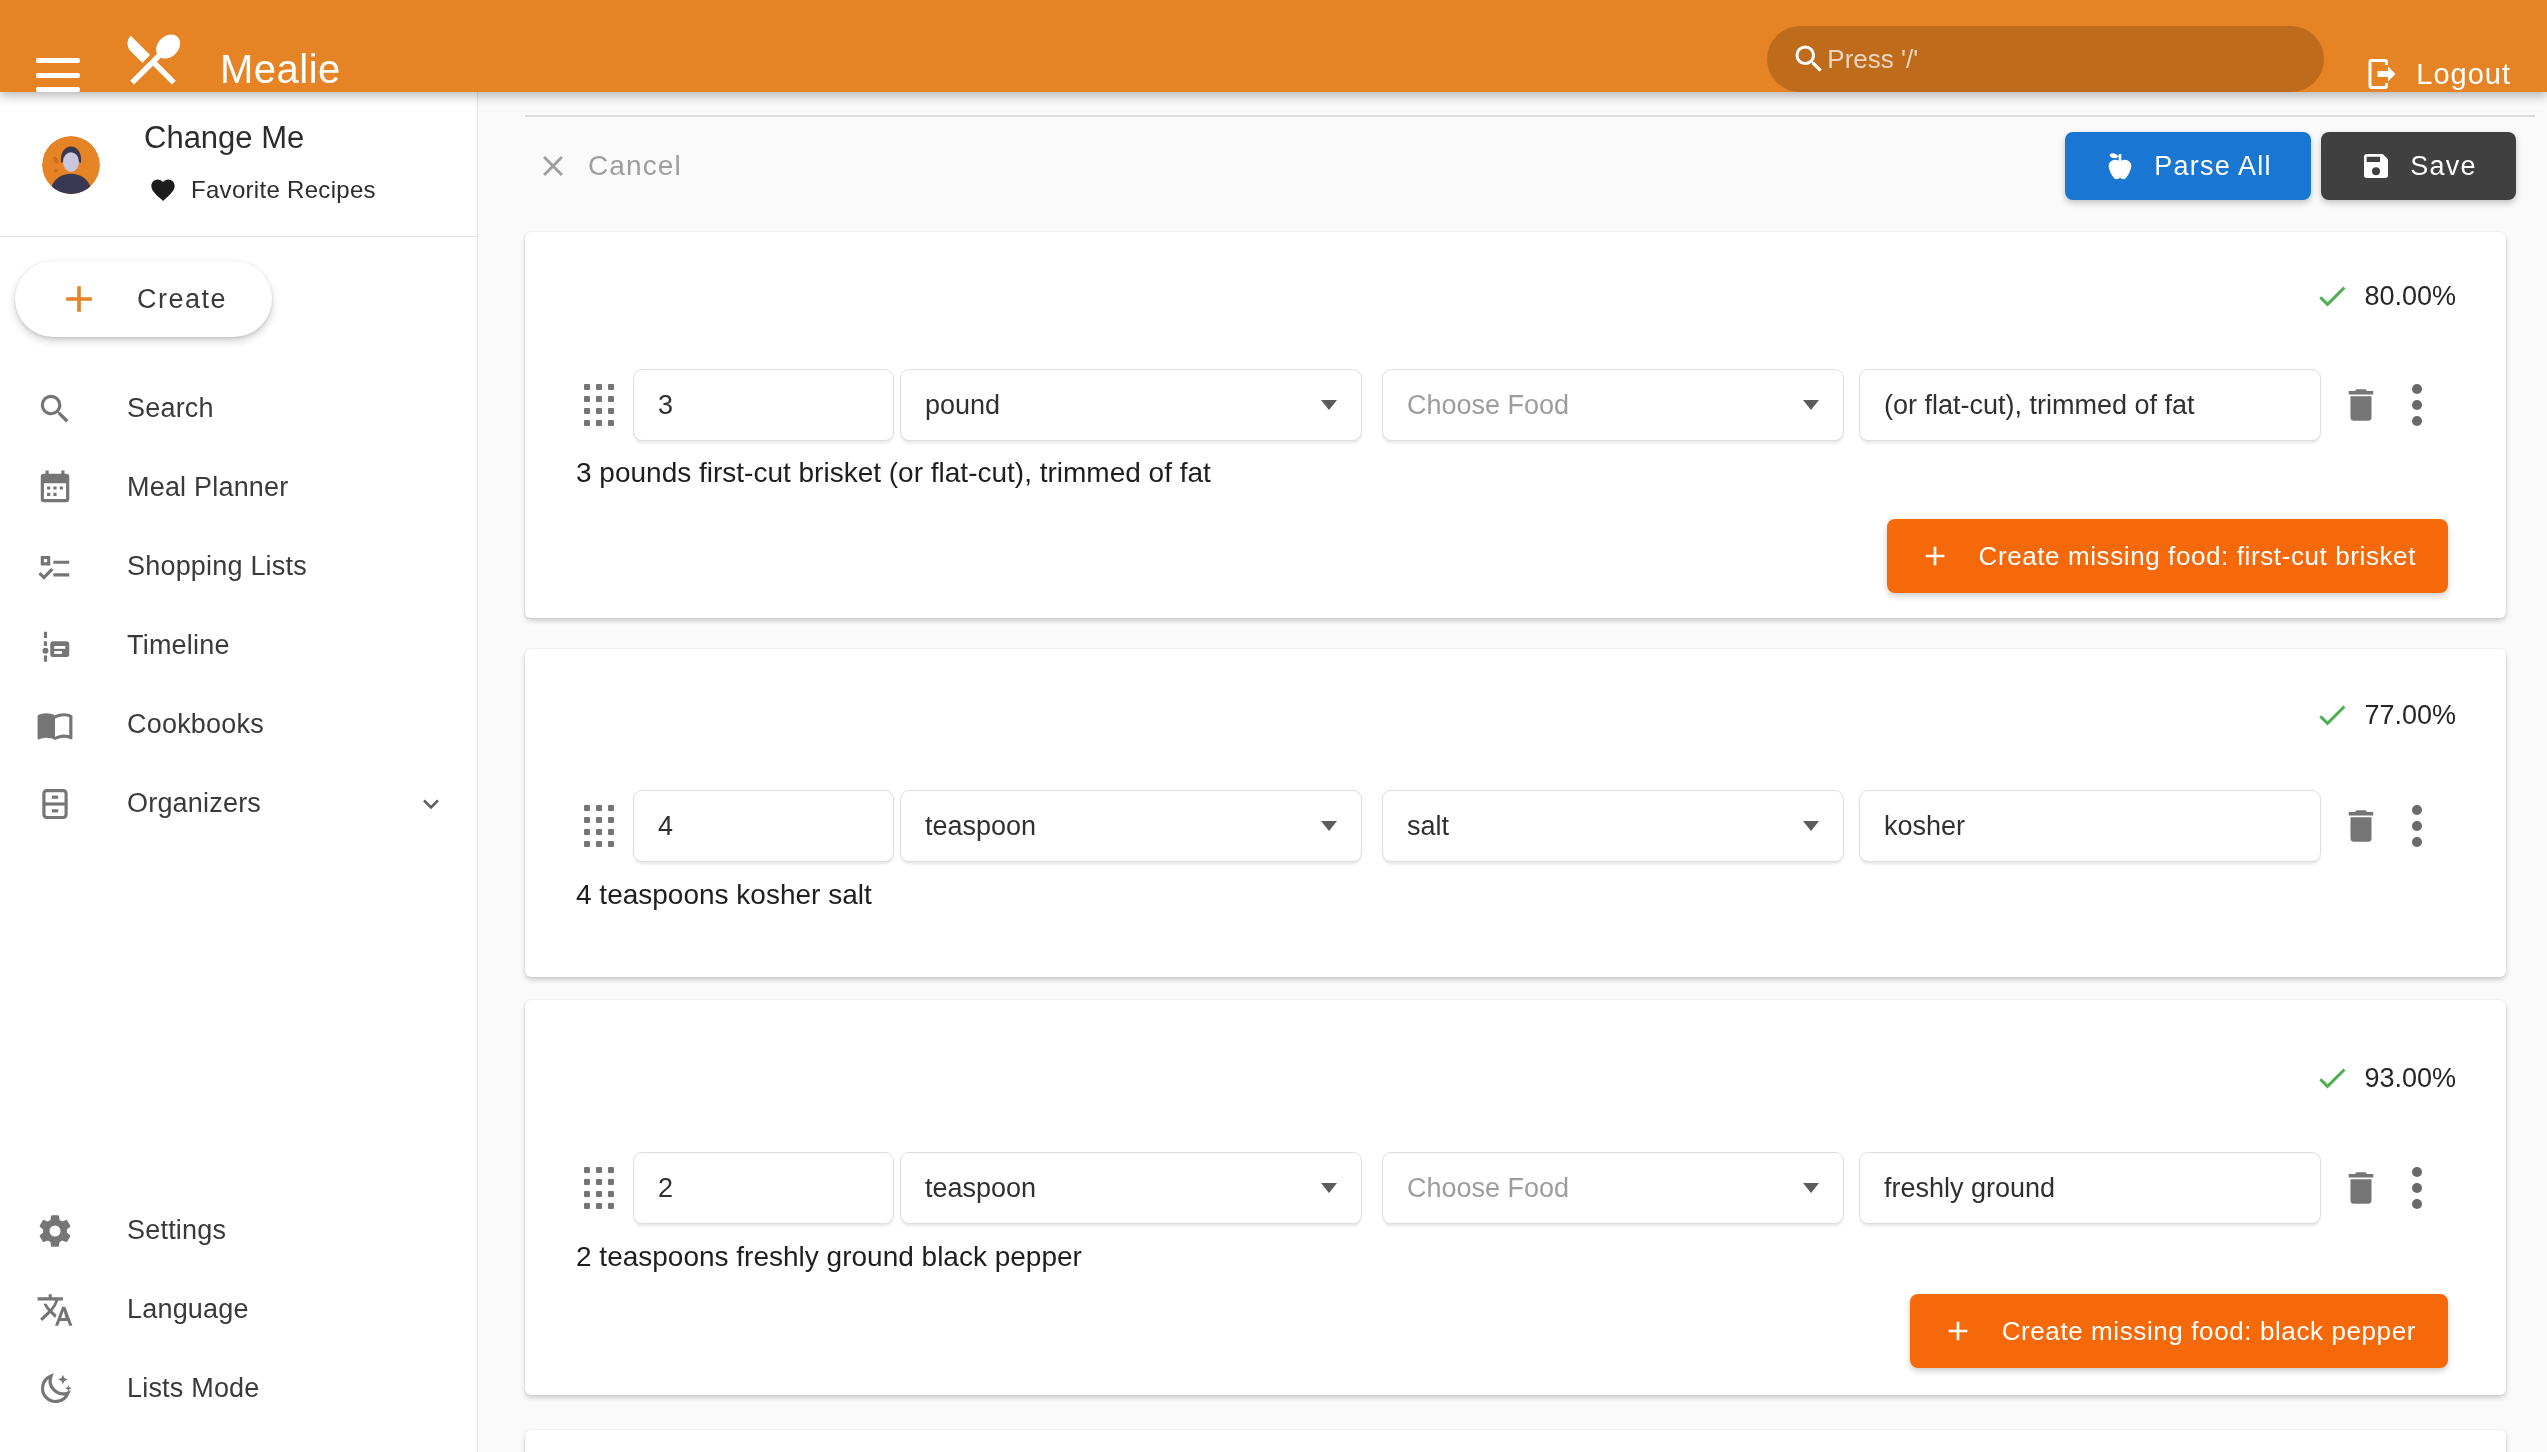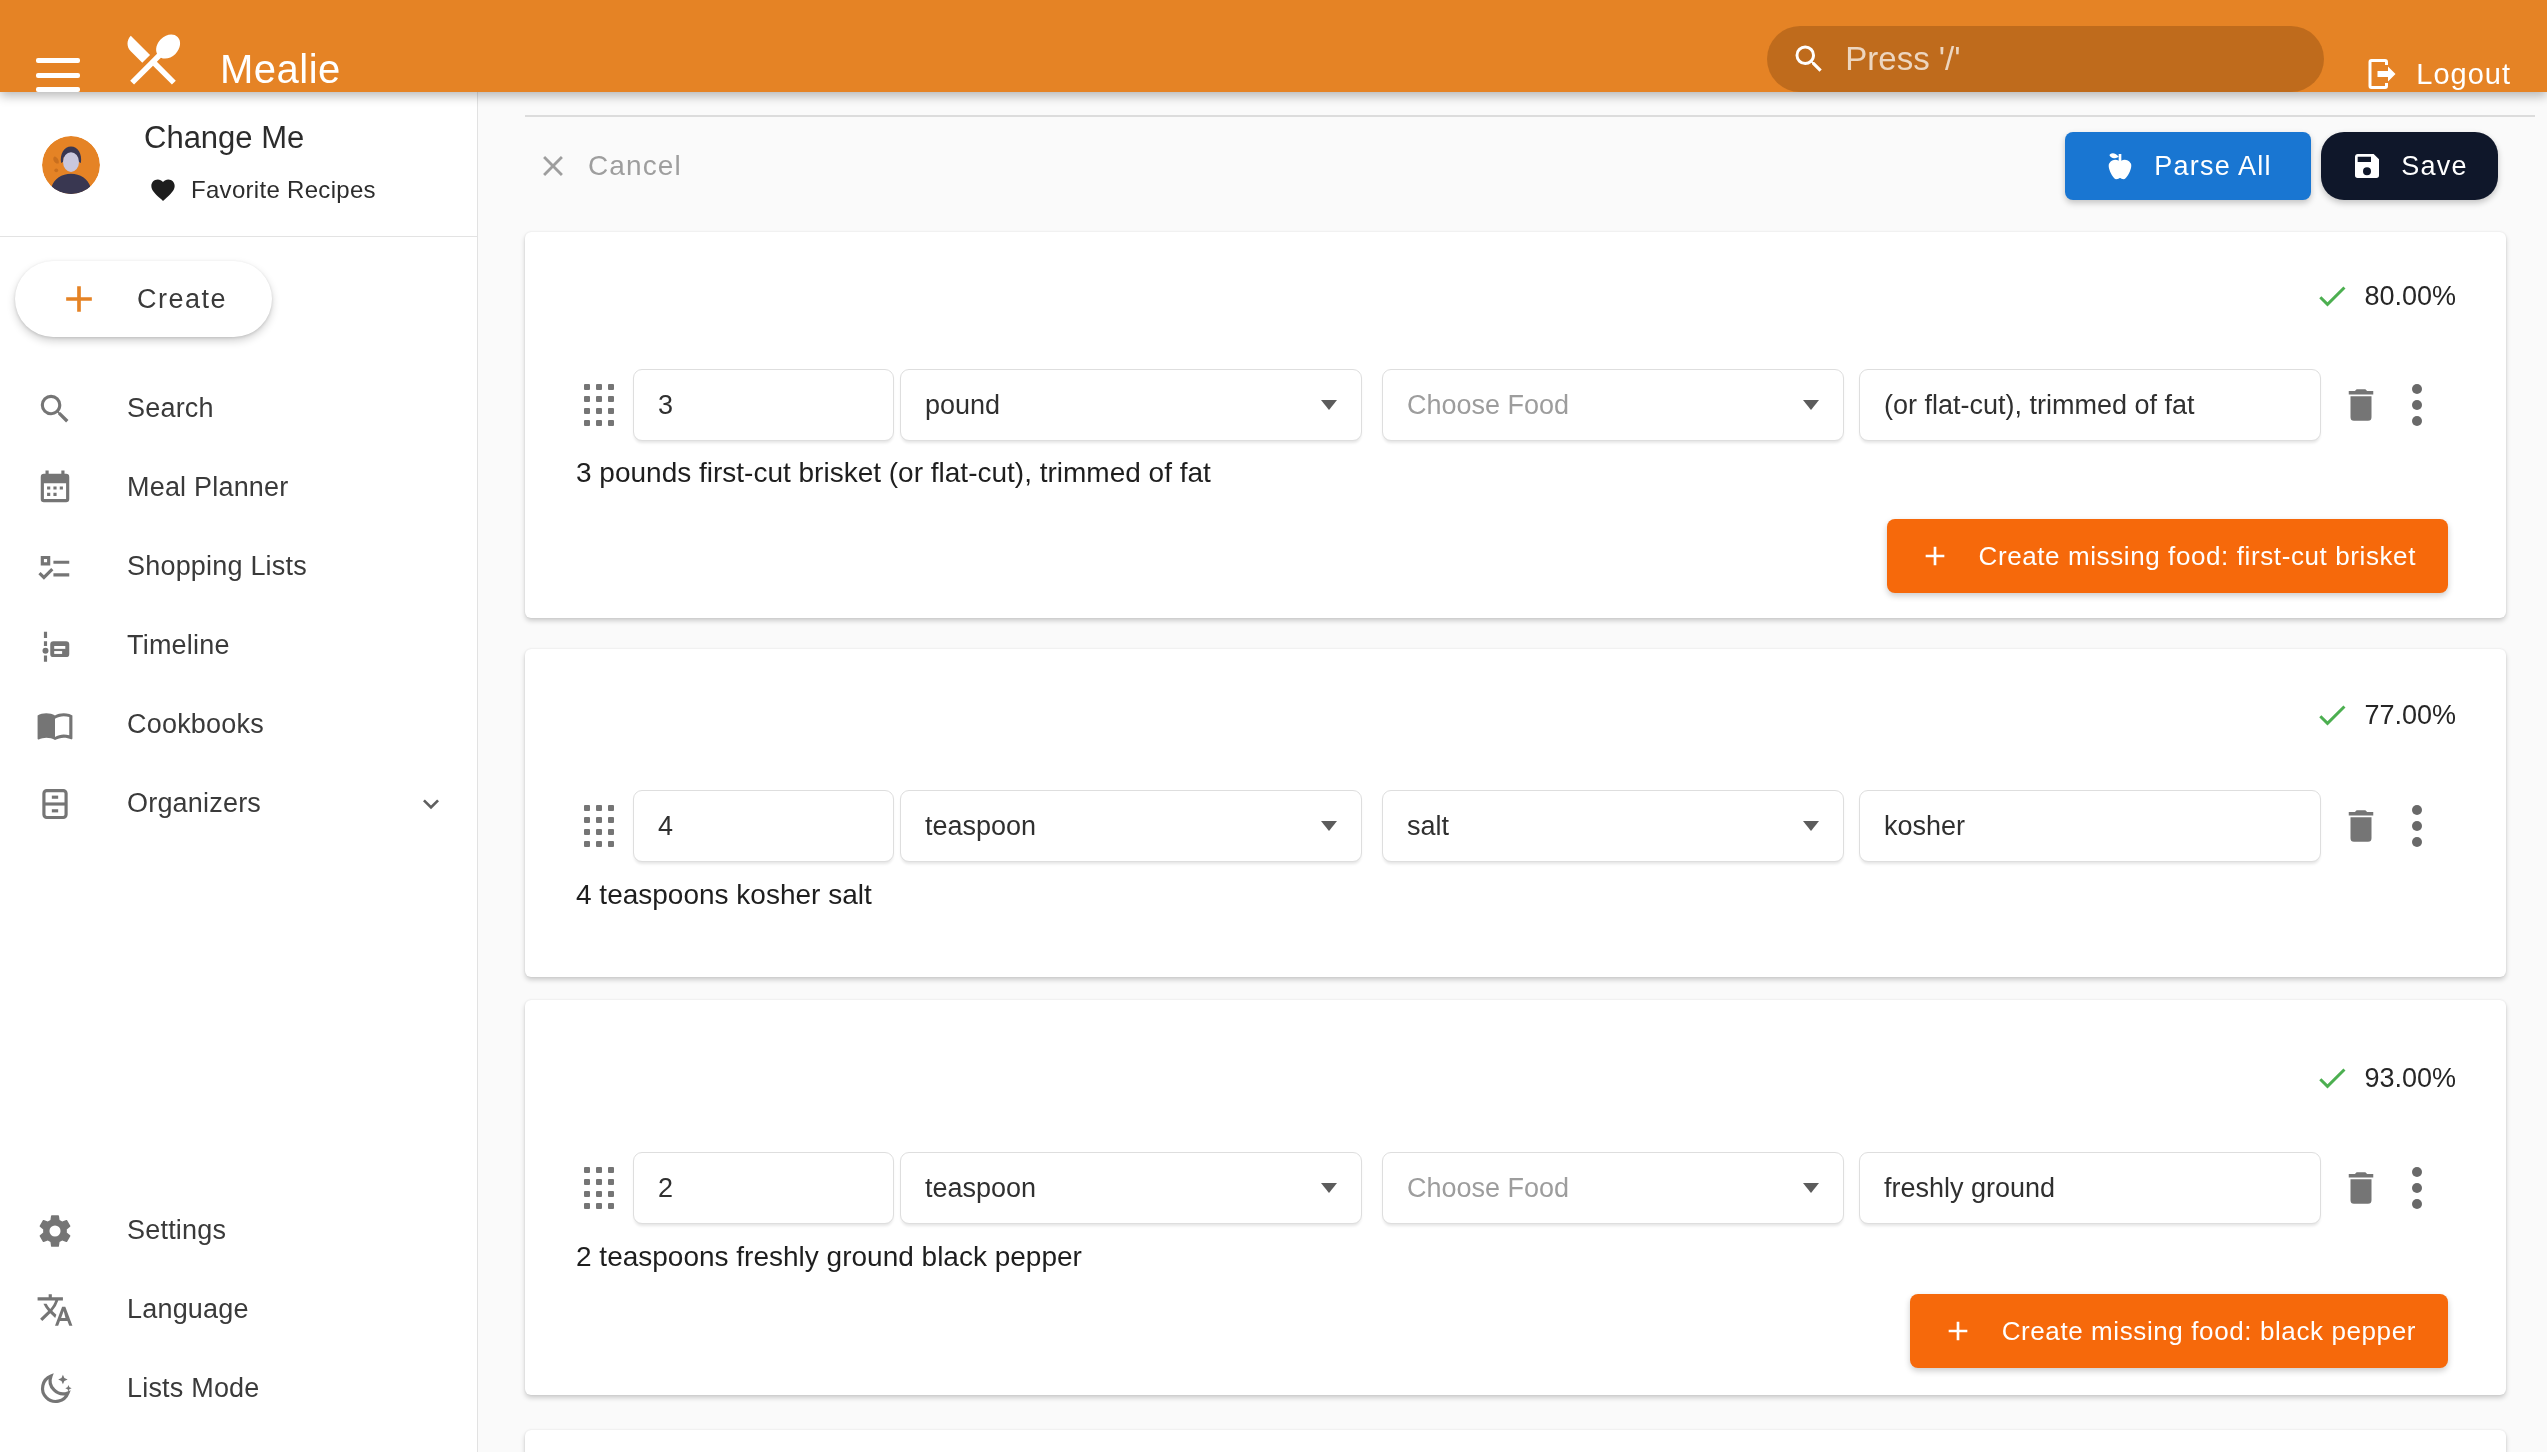--- a/index.html
+++ b/index.html
@@ -13,21 +13,21 @@
             box-shadow:0 4px 10px rgba(0,0,0,0.28); }
   .hamburger { width:44px; height:34px; margin-left:36px; display:flex; flex-direction:column;
                justify-content:space-between; cursor:pointer; }
   .hamburger span { display:block; height:5px; border-radius:2px; background:#fff; }
   .brand-logo { margin-left:40px; width:66px; height:66px; }
   .brand-title { margin-left:34px; color:#fff; font-size:40px; font-weight:400; letter-spacing:0.5px; }
   .search-pill { margin-left:auto; width:557px; height:66px; border-radius:33px;
                  background:rgba(92,48,6,0.28); display:flex; align-items:center; padding:0 24px; }
   .search-pill svg { width:36px; height:36px; flex:0 0 auto; }
   .search-pill input { background:transparent; border:none; outline:none; color:#fff;
-                       font-size:33px; margin-left:18px; width:100%; font-family:inherit; }
+                       font-size:26px; width:100%; font-family:inherit; }
   .search-pill input::placeholder { color:rgba(255,255,255,0.72); }
   .logout-btn { display:flex; align-items:center; gap:16px; margin:0 36px 0 40px; cursor:pointer;
                 color:#fff; font-size:29px; font-weight:500; letter-spacing:1px; }
   .logout-btn svg { width:36px; height:36px; }
 
   
   .sidebar { position:absolute; top:92px; left:0; width:478px; bottom:0; background:#fff;
              border-right:1px solid #e2e2e2; z-index:5; }
   .user-block { position:absolute; top:0; left:0; right:0; height:144px; }
   .avatar { position:absolute; left:42px; top:44px; width:58px; height:58px; border-radius:50%;
@@ -59,21 +59,21 @@
   .cancel-btn { position:absolute; top:40px; left:58px; height:68px; display:flex; align-items:center;
                 gap:18px; border:none; background:transparent; cursor:pointer;
                 color:#9e9e9e; font-size:28px; font-weight:500; letter-spacing:1.1px; font-family:inherit; }
   .cancel-btn svg { width:34px; height:34px; }
   .action-btn { position:absolute; top:40px; height:68px; border:none; border-radius:8px; cursor:pointer;
                 display:flex; align-items:center; justify-content:center; gap:18px; color:#fff;
                 font-size:27px; font-weight:500; letter-spacing:1.2px; font-family:inherit;
                 box-shadow:0 3px 6px rgba(0,0,0,0.22); }
   .action-btn svg { width:32px; height:32px; }
   .parse-all-btn { left:1587px; width:246px; background:#1976D2; }
-  .save-btn { left:1843px; width:177px; background:#0f172a;border-radius:23px; }
+  .save-btn { left:1843px; width:195px; background:#404040; }
 
   
   .card { position:absolute; left:47px; width:1981px; background:#fff; border-radius:6px;
           box-shadow:0 3px 5px rgba(0,0,0,0.18), 0 0 2px rgba(0,0,0,0.10); }
   .card1 { top:140px; height:386px; }
   .card2 { top:557px; height:328px; }
   .card3 { top:908px; height:395px; }
   .card4 { top:1338px; height:90px; }
 
   .conf-row { position:absolute; right:50px; height:40px; display:flex; align-items:center; gap:14px; }

